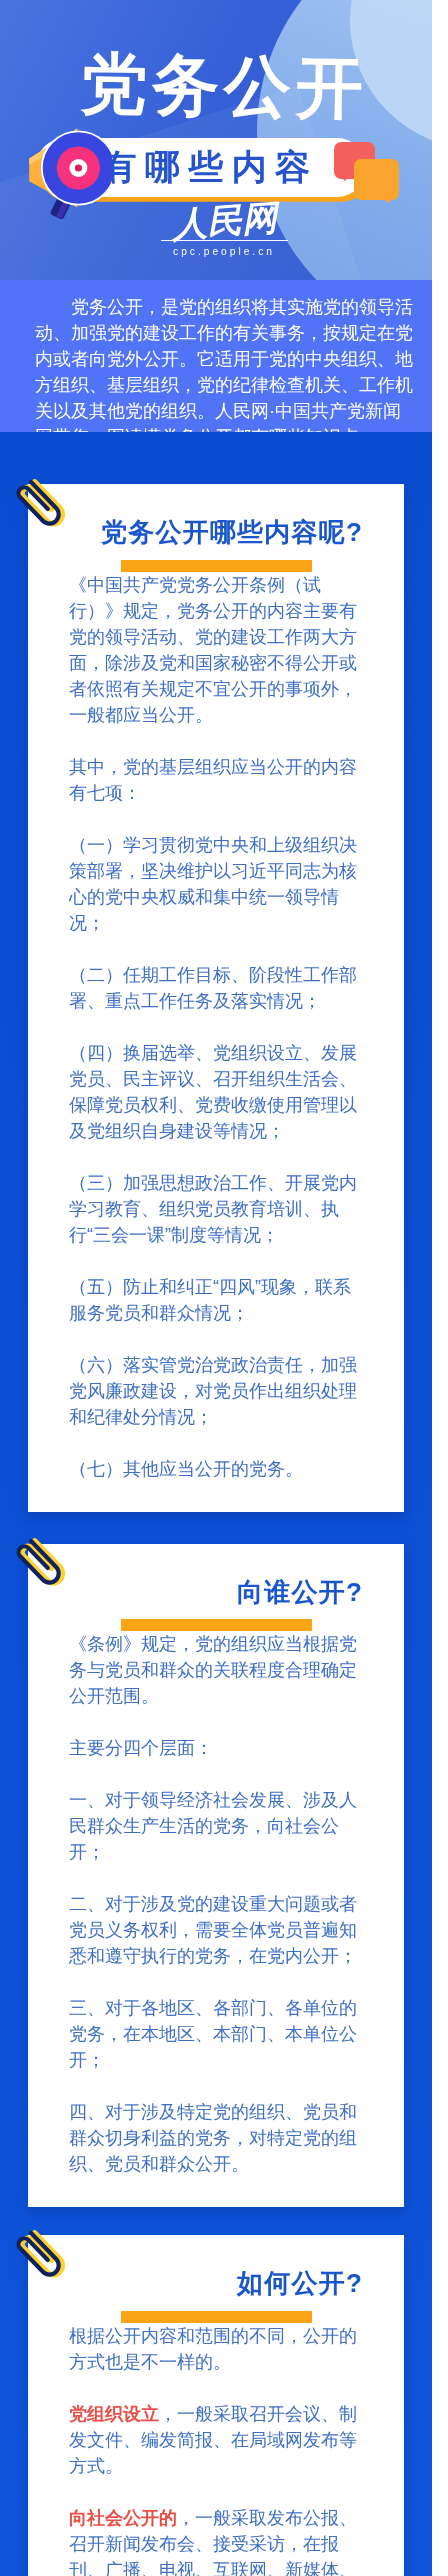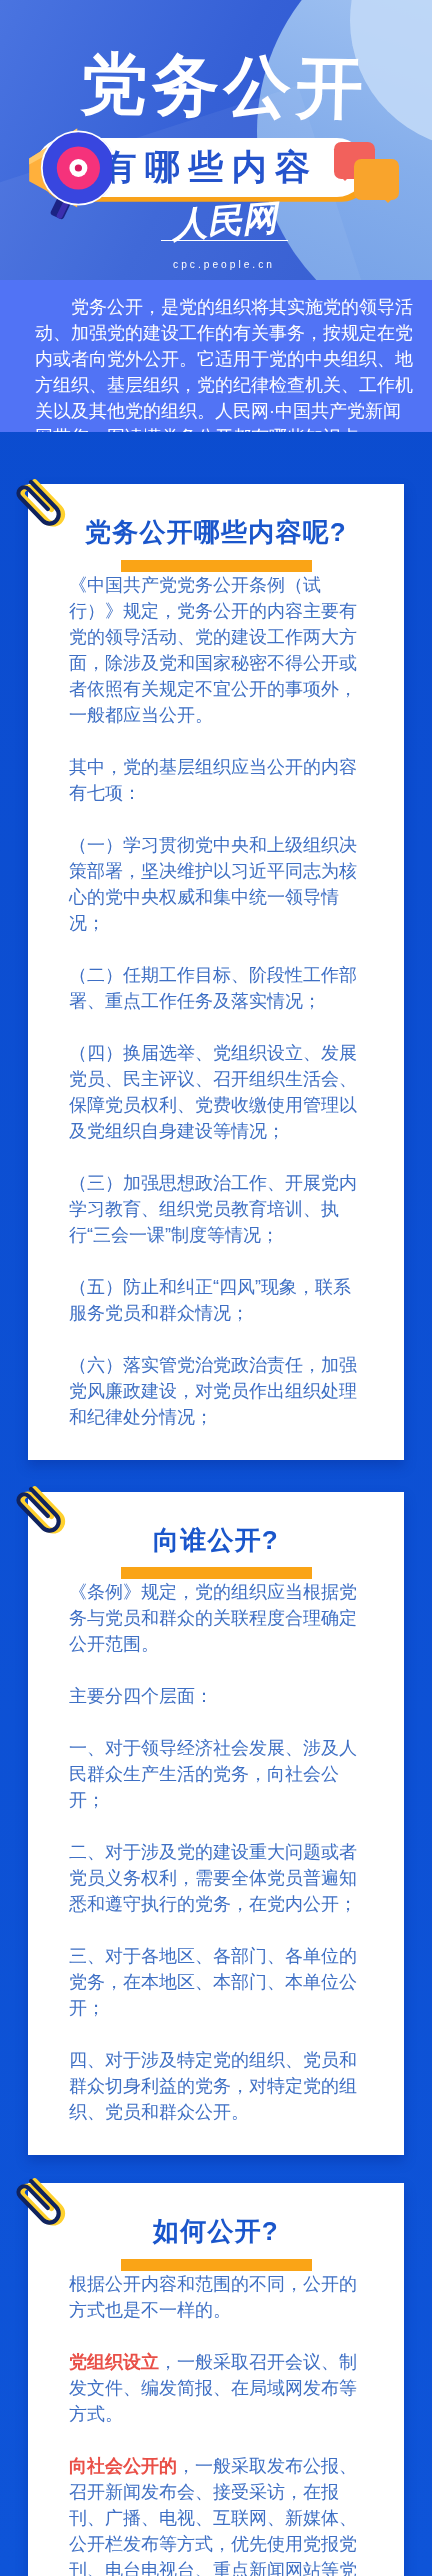--- a/index.html
+++ b/index.html
@@ -16,29 +16,29 @@
   .pill span{font-size:35px;font-weight:bold;color:#2453cc;letter-spacing:8.4px;padding-left:18px;}
   .megaphone{position:absolute;left:21.5px;top:120px;width:90px;height:102px;}
   .bubble-red{position:absolute;left:334px;top:142px;width:41px;height:37px;background:#f2615c;border-radius:7.2px;}
   .bubble-red:after{content:"";position:absolute;left:4.8px;bottom:-8.4px;border:6px solid transparent;border-top-color:#f2615c;}
   .bubble-orange{position:absolute;left:354px;top:159px;width:45px;height:41px;background:#f9a42c;border-radius:7.2px;}
   .bubble-orange:after{content:"";position:absolute;right:4.8px;bottom:-9px;border:6.6px solid transparent;border-top-color:#f9a42c;}
   .logo{position:absolute;left:0;top:202px;width:448px;text-align:center;color:#fff;}
   .logo-script{font-family:"DejaVu Serif",serif;font-style:italic;font-weight:bold;font-size:35px;line-height:37px;transform:rotate(-4deg);display:inline-block;}
   .logo-rule{width:127px;height:1.2px;background:#ffffff;margin:1.2px auto 2.4px;}
   .logo-l1{font-size:16px;font-weight:bold;letter-spacing:1.8px;}
-  .logo-l2{font-size:10.2px;letter-spacing:3px;margin-top:18px;}
+  .logo-l2{font-size:10.2px;letter-spacing:3px;margin-top:5px;}
 
   
   .intro{width:448px;height:152px;background:#5173f5;box-sizing:border-box;padding:14.4px 35px 0;overflow:hidden;}
   .intro p{margin:0;color:#ffffff;font-size:18px;line-height:26px;text-indent:2em;}
 
   
   .card{position:relative;margin:0 28px;background:#ffffff;box-sizing:border-box;padding:31px 41px 30px;box-shadow:0 6px 10.8px rgba(5,40,140,.35);}
-  .card-title{margin:0;text-align:center;font-size:26px;font-weight:bold;color:#1a56cb;letter-spacing:1.2px;}
+  .card-title{margin:0;text-align:right;font-size:26px;font-weight:bold;color:#1a56cb;letter-spacing:1.2px;}
   .bar{width:191px;height:12px;background:#faa416;margin:9.6px auto 0;}
   .paras{}
   .paras p{margin:26px 0 0;font-size:18px;line-height:26px;color:#3e6fc4;}
   .paras p:first-child{margin-top:0;}
   .paras .redbold{color:#e94f47;font-weight:bold;}
   .clip{position:absolute;left:-13px;top:-14.4px;width:48px;height:67px;transform:rotate(-44deg);}
 </style>
 </head>
 <body>
 
@@ -92,20 +92,21 @@
     <div class="bar"></div>
     <div class="paras">
         <p><span>《中国共产党党务公开条例（试行）》规定，党务公开的内容主要有党的领导活动、党的建设工作两大方面，除涉及党和国家秘密不得公开或者依照有关规定不宜公开的事项外，一般都应当公开。</span></p>
         <p><span>其中，党的基层组织应当公开的内容有七项：</span></p>
         <p><span>（一）学习贯彻党中央和上级组织决策部署，坚决维护以习近平同志为核心的党中央权威和集中统一领导情况；</span></p>
         <p><span>（二）任期工作目标、阶段性工作部署、重点工作任务及落实情况；</span></p>
         <p><span>（四）换届选举、党组织设立、发展党员、民主评议、召开组织生活会、保障党员权利、党费收缴使用管理以及党组织自身建设等情况；</span></p>
         <p><span>（三）加强思想政治工作、开展党内学习教育、组织党员教育培训、执行“三会一课”制度等情况；</span></p>
         <p><span>（五）防止和纠正“四风”现象，联系服务党员和群众情况；</span></p>
         <p><span>（六）落实管党治党政治责任，加强党风廉政建设，对党员作出组织处理和纪律处分情况；</span></p>
+        <p><span>（七）其他应当公开的党务。</span></p>
       </div>
   </section>
 
   <section class="card" style="margin-top:32px;min-height:465px;">
     <div class="clip">
       <svg viewBox="0 0 44 80" width="48" height="67">
         <path d="M33 15 V58 a11 11 0 0 1 -22 0 V19 a7 7 0 0 1 14 0 V52" fill="none" stroke="#ffd12e" stroke-width="7" stroke-linecap="round" transform="translate(3,3)"></path>
         <path d="M33 15 V58 a11 11 0 0 1 -22 0 V19 a7 7 0 0 1 14 0 V52" fill="none" stroke="#10235e" stroke-width="5" stroke-linecap="round"></path>
       </svg>
     </div>

